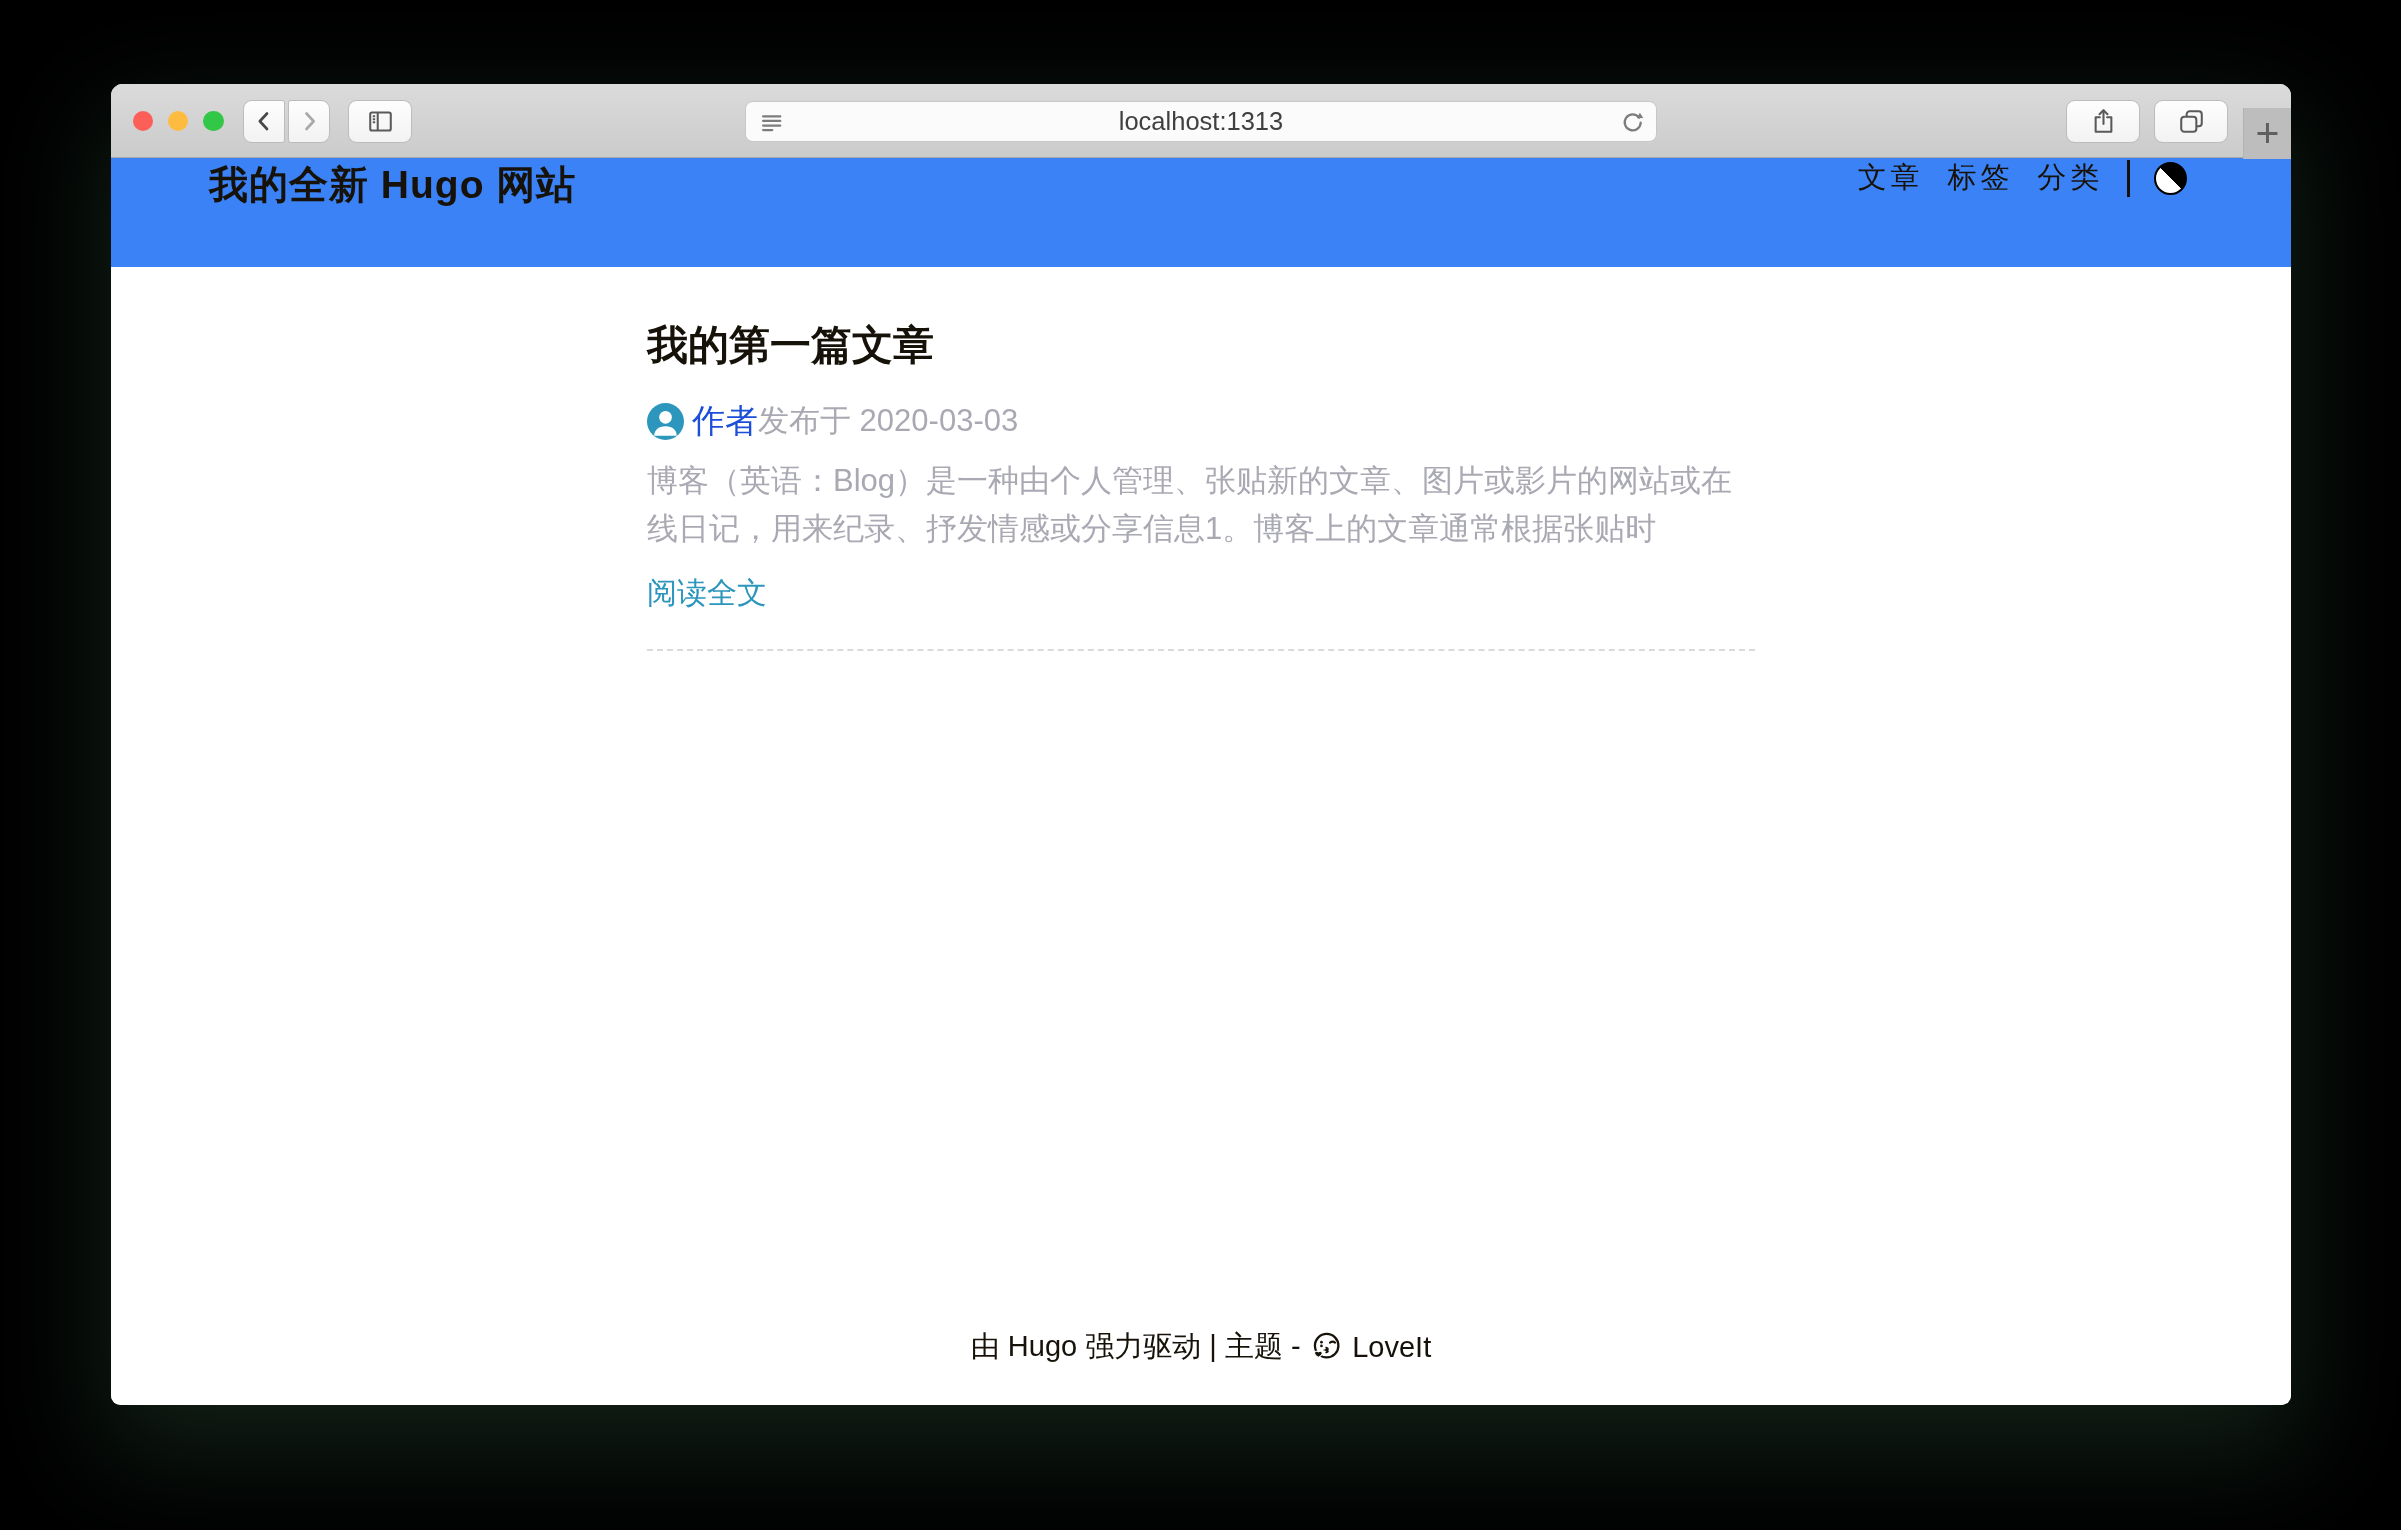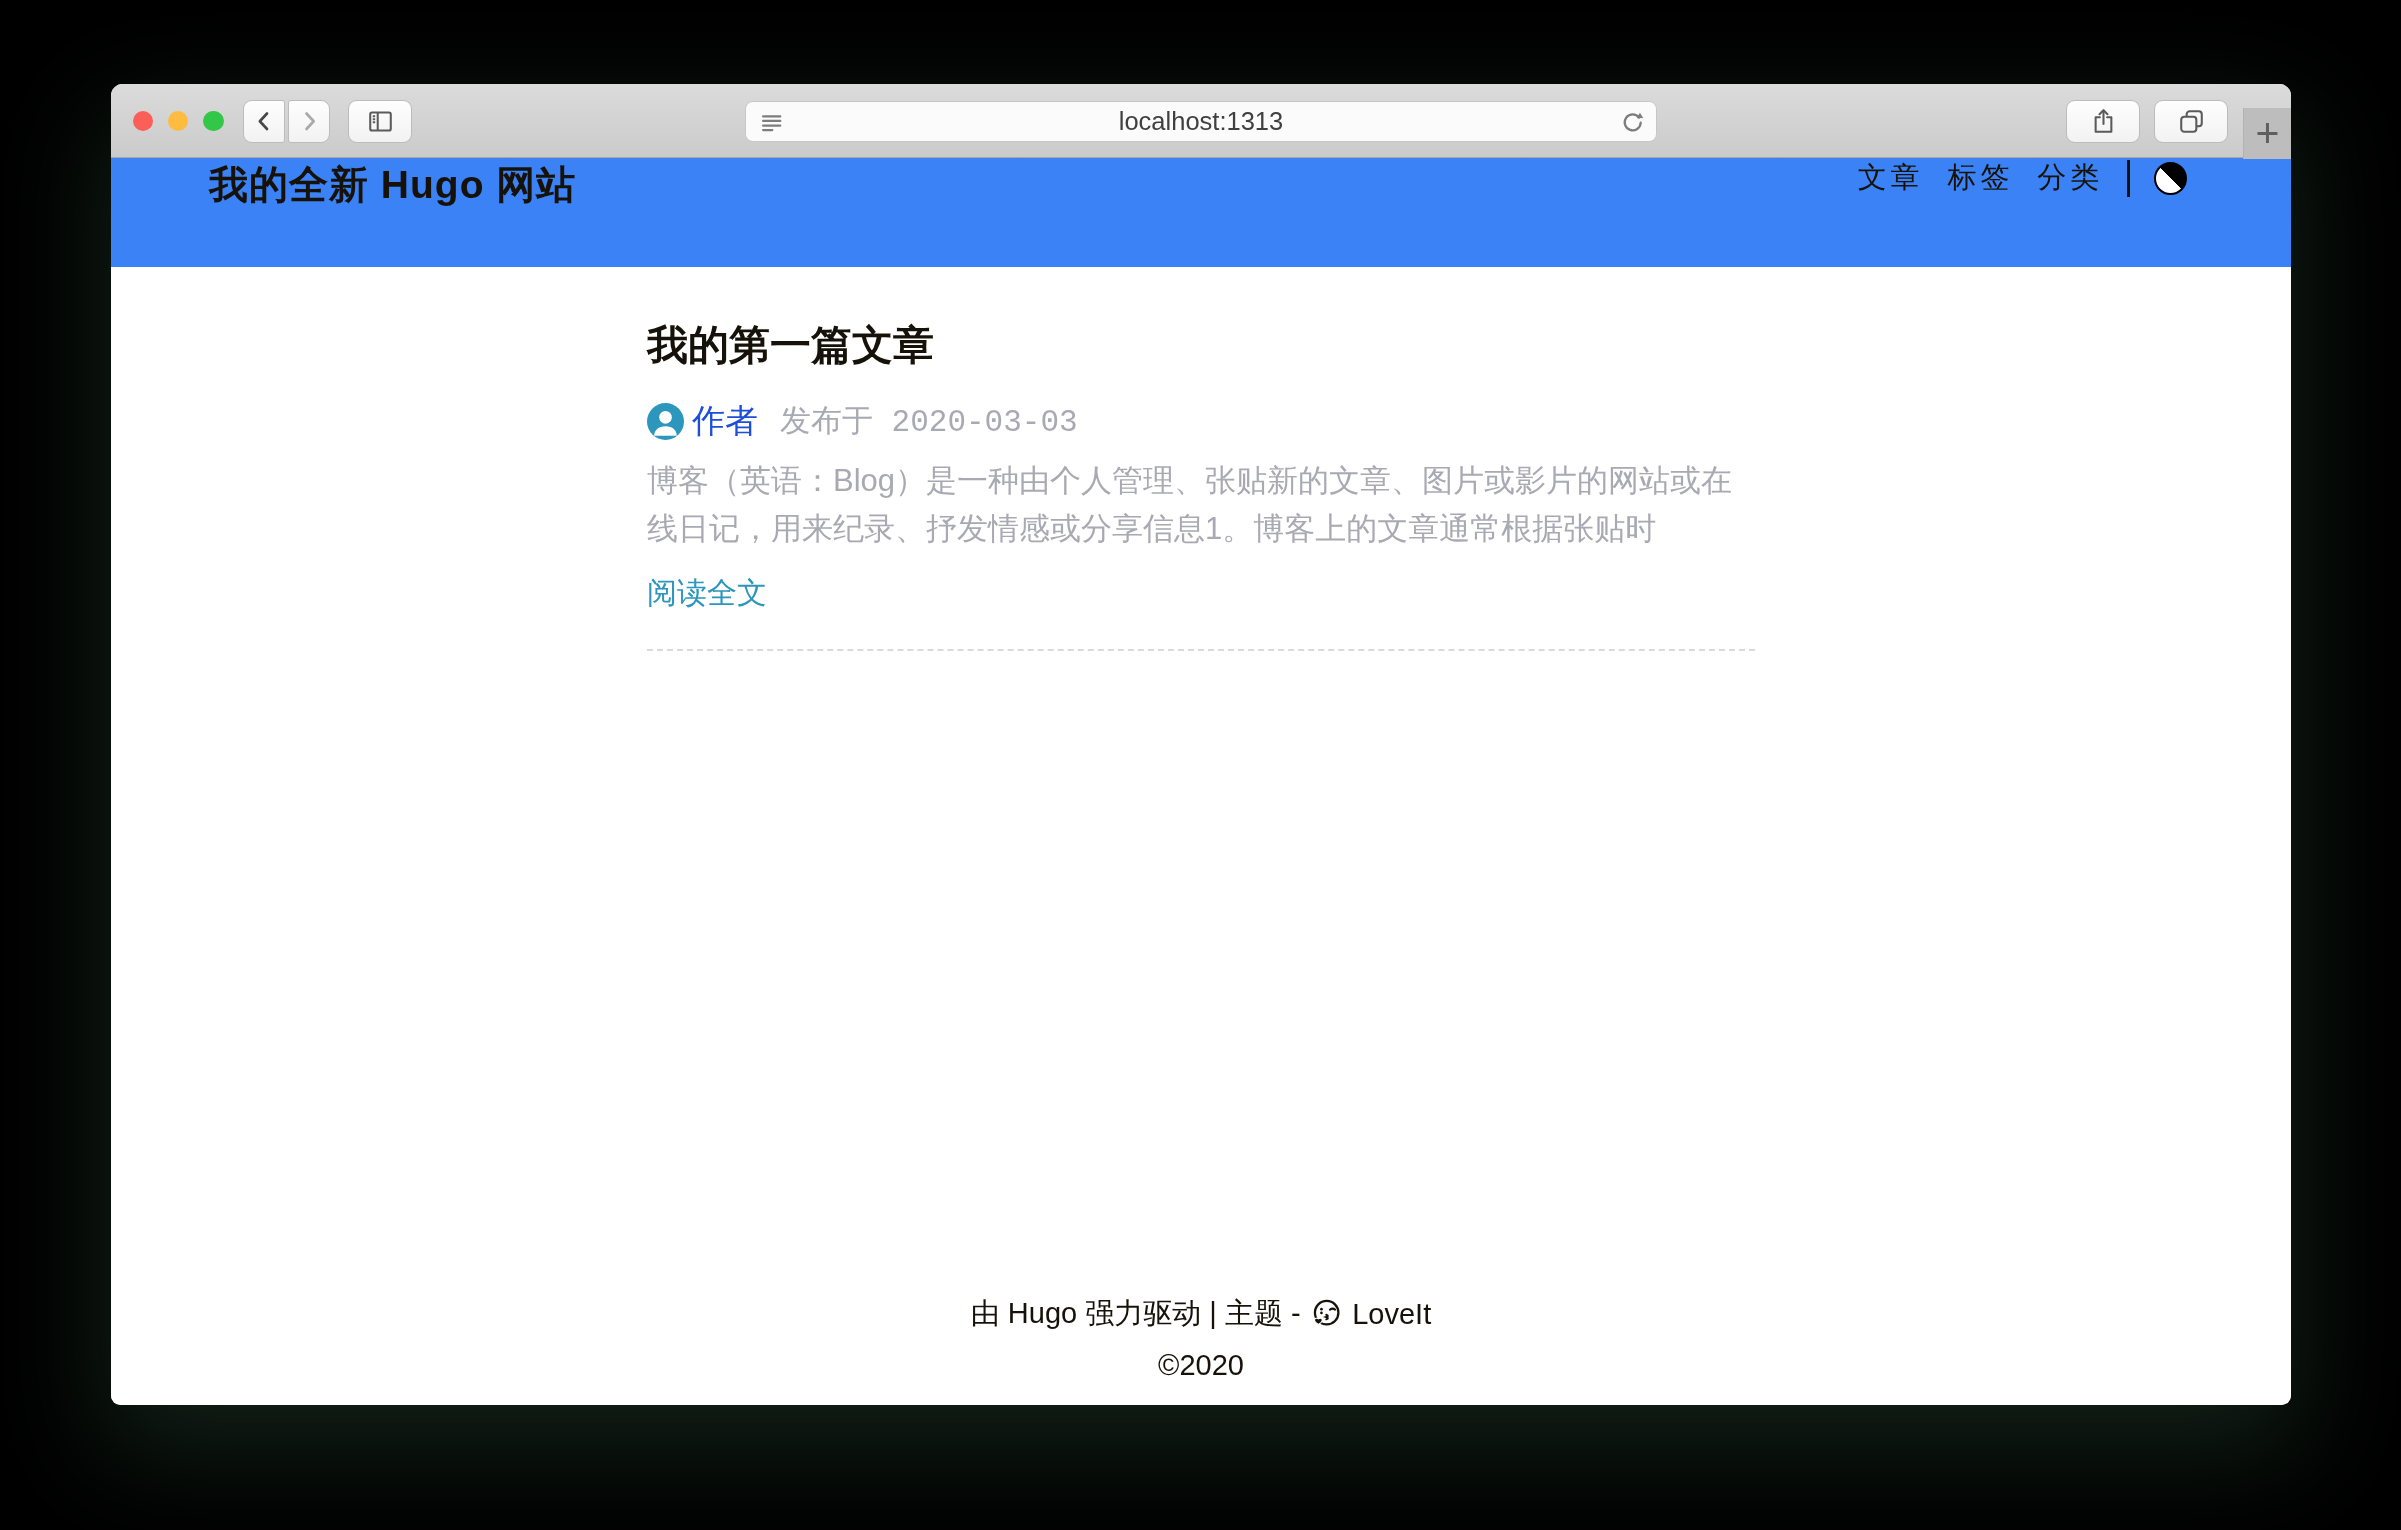--- a/index.html
+++ b/index.html
@@ -45,21 +45,21 @@
   .nav-sep{width:2.9px;height:37px;background:#161209;}
   .theme-toggle{width:33px;height:33px;border-radius:50%;border:2.9px solid #000;
                 background:linear-gradient(225deg,#000 50%,#fff 50%);box-sizing:border-box;cursor:pointer;}
 
   
   .content{flex:1;background:#fff;display:flex;flex-direction:column;}
   .post{width:1108px;margin:51px auto 0;}
   .post-title{font-size:41px;font-weight:700;color:#161209;margin:0 0 25.5px;cursor:pointer;}
   .meta{display:flex;align-items:center;margin-bottom:13.7px;}
   .meta .author{color:#1d4ed8;font-size:33px;margin-left:8px;cursor:pointer;}
-  .meta .published{color:#a9a9b3;font-size:31px;margin-left:22px;font-family:Liberation Mono, monospace;}
+  .meta .published{color:#a9a9b3;font-size:31px;margin-left:0;}
   .summary{font-size:31px;line-height:48px;color:#a9a9b3;margin:0;}
   .read-more{display:inline-block;margin-top:19.6px;font-size:30px;color:#2d96bd;cursor:pointer;}
   .post-divider{border-bottom:2px dashed #dadada;margin-top:35px;}
 
   
   .footer{margin-top:auto;text-align:center;color:#161209;padding-bottom:23px;}
   .footer-line1{font-size:29px;margin-bottom:14.7px;display:flex;align-items:center;justify-content:center;gap:9.8px;}
   .footer-line2{font-size:29px;}
   .theme-name{cursor:pointer;text-align:center;}
   svg{display:block;}
@@ -188,19 +188,18 @@
               <circle cx="12.5" cy="11" r="8.8" fill="none" stroke="#161209" stroke-width="1.7"></circle>
               <path d="M15 8.7 q2 -1.4 3.8 0" fill="none" stroke="#161209" stroke-width="1.6" stroke-linecap="round"></path>
               <circle cx="8.6" cy="8.4" r="1" fill="#161209"></circle>
               <circle cx="8.6" cy="11.2" r="1" fill="#161209"></circle>
               <path d="M12.2 12.6 c1.6 .5 1.6 1.2 0 1.7 c1.6 .5 1.6 1.2 0 1.7" fill="none" stroke="#161209" stroke-width="1.5" stroke-linecap="round"></path>
               <path d="M6.3 15.6 c-1.1-1-2.9-.3-2.9 1.1 0 1.5 2.9 3.1 2.9 3.1 s2.9-1.6 2.9-3.1 c0-1.4-1.8-2.1-2.9-1.1z" fill="#161209" stroke="#fff" stroke-width="0.8"></path>
             </svg>
           </span>
           <span class="theme-name">LoveIt</span>
         </div>
-        <div class="footer-line2">©2020</div>
       </div>
     </div>
 
   </div>
 </div>
 
 
 </body></html>

